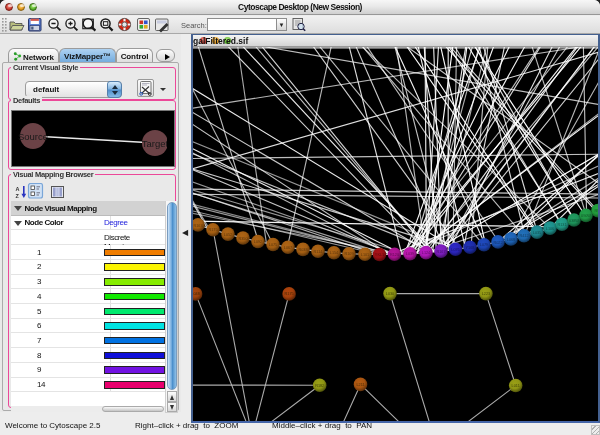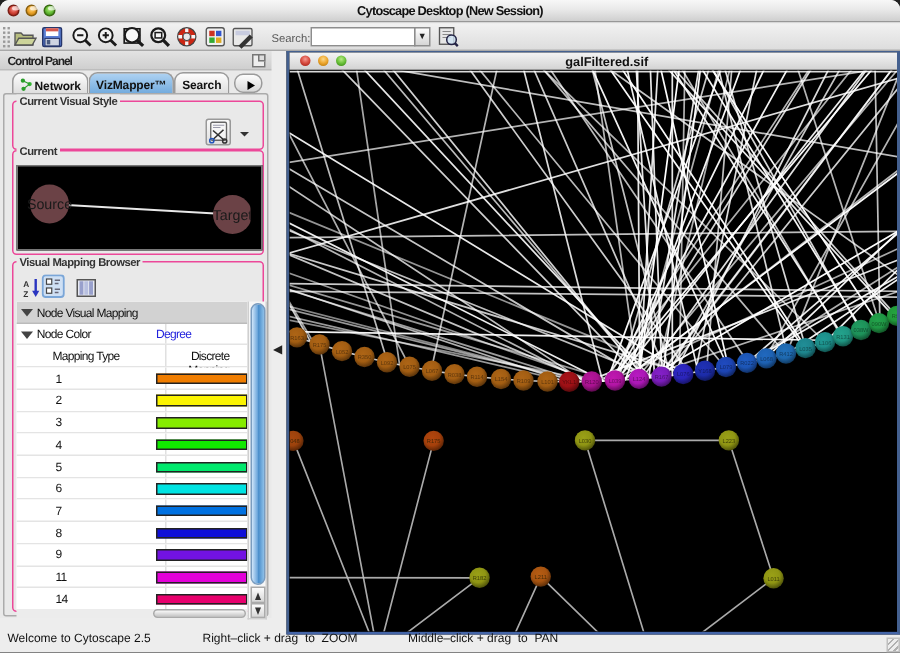--- a/index.html
+++ b/index.html
@@ -60,43 +60,43 @@
 #duparrow { position:absolute; left:151px; top:20px; border-top:3.5px solid #333; border-left:3px solid transparent; border-right:3px solid transparent; }
 
 
 #defbox { position:absolute; left:1.5px; top:9px; width:164px; height:57px; background:#000; border:1px solid #777; }
 
 
 #vmbtools { position:absolute; left:5px; top:8px; width:150px; height:16px; }
 #vmbtable { position:absolute; left:2px; top:26px; width:154px; height:206px; background:#fff; overflow:hidden; }
 .row { position:relative; width:100%; height:14.72px; border-bottom:1px solid #e4e4e4; background:#fff; font-size:8px; letter-spacing:-0.45px; color:#111; }
 .row .c1 { position:absolute; left:0; top:0; width:100px; height:100%; border-right:1px solid #e0e0e0; }
-.row .c2 { position:absolute; left:91px; top:0; right:12px; height:100%;text-align:right; }
+.row .c2 { position:absolute; left:91px; top:0; right:12px; height:100%; }
 .row .tri { position:absolute; left:3px; top:5px; border-top:5.5px solid #444; border-left:4px solid transparent; border-right:4px solid transparent; }
-.row .lab { position:absolute; left:13.5px; top:2.5px; }
+.row .lab { position:absolute; left:13.5px; top:2.5px;font-weight:bold; }
 .row .lab2 { position:absolute; left:24px; top:2.5px; }
 .row .num { position:absolute; left:26px; top:2.5px; }
 .row .val { position:absolute; left:2px; top:2.5px; }
 .swatch { position:absolute; left:2px; top:3.5px; width:61px; height:7.5px; border:1px solid #222; }
 #hdrrow { background:#d2d2d2; border-bottom:1px solid #bbb; }
 
 #vscroll { position:absolute; left:156px; top:26px; width:13px; height:212px; background:#f6f6f6; border:1px solid #cfcfcf; border-top:none;}
 #vthumb { position:absolute; left:0.5px; top:1px; width:10px; height:188px; border-radius:5px; background:linear-gradient(90deg,#cfe5fa,#6fa8dc 45%,#4a8ecb 55%,#8fc0e8); border:0.5px solid #7a9cbf;}
 .sbtn { position:absolute; left:0.5px; width:10.5px; height:10.5px; background:linear-gradient(#fcfcfc,#d8d8d8); border:0.5px solid #aaa; }
 #sup { bottom:10.5px; } #sdn { bottom:0; }
 .sbtn:after { content:""; position:absolute; left:2.2px; }
 #sup:after { top:2.5px; border-bottom:5px solid #333; border-left:2.8px solid transparent; border-right:2.8px solid transparent; }
 #sdn:after { top:2.5px; border-top:5px solid #333; border-left:2.8px solid transparent; border-right:2.8px solid transparent; }
 #hscroll { position:absolute; left:2px; top:230.5px; width:154px; height:6px; background:#ececec; }
 #hthumb { position:absolute; left:91px; top:0.5px; width:62px; height:6px; border-radius:3px; background:linear-gradient(#fafafa,#c4c4c4); border:0.5px solid #aaa;}
 
 
 #netframe { position:absolute; left:191px; top:34px; width:409px; height:389px; border:2px solid #44608f; border-top:1px solid #44608f; border-bottom:2px solid #4465a8; background:#000; }
 #nettitle { position:absolute; left:0; top:0; width:100%; height:11.5px; background:linear-gradient(#f4f4f4,#d4d4d4); border-bottom:1px solid #999; }
-#nettitle .t { position:absolute; left:0; right:0; top:1px; text-align:center; font-size:8.5px; font-weight:bold; color:#111;padding-left:18px; }
+#nettitle .t { position:absolute; left:0; right:0; top:1px; text-align:left; font-size:8.5px; font-weight:bold; color:#111; }
 .ntl { position:absolute; top:2.2px; width:7px; height:7px; border-radius:50%; }
 #ntl-r { left:7px;  background:radial-gradient(circle at 50% 35%, #f59a92 0%, #d94f43 45%, #9a150b 100%); }
 #ntl-y { left:19px; background:radial-gradient(circle at 50% 35%, #fbd88a 0%, #efa932 45%, #b06f00 100%); }
 #ntl-g { left:31px; background:radial-gradient(circle at 50% 35%, #b8e986 0%, #6fc53e 45%, #2e7d0e 100%); }
 #netcanvas { position:absolute; left:0; top:11.5px; width:405px; height:374px; background:#000; overflow:hidden; }
 
 
 #divarrow { position:absolute; left:182px; top:228px; font-size:8px; color:#222; }
 
 
@@ -196,55 +196,53 @@
         <rect x="1" y="1.5" width="9.5" height="11" fill="#e6e6e6" stroke="#555" stroke-width="0.9"></rect>
         <line x1="3" y1="4" x2="8.5" y2="4" stroke="#888" stroke-width="0.8"></line>
         <line x1="3" y1="6" x2="8.5" y2="6" stroke="#888" stroke-width="0.8"></line>
         <line x1="3" y1="8" x2="8.5" y2="8" stroke="#888" stroke-width="0.8"></line>
         <circle cx="9" cy="9.5" r="3.2" fill="#d0e4f4" fill-opacity="0.8" stroke="#224" stroke-width="1"></circle>
         <line x1="11.2" y1="11.8" x2="13.2" y2="13.8" stroke="#224" stroke-width="1.6"></line>
       </svg>
   </div>
 
   <div id="leftpanel">
-    <div id="cphead">
-        <span class="t">Control Panel</span>
-        <div id="floatico">
-          <i></i>
-        </div>
-      </div>
     <div id="tabs">
       <div class="tab" id="tab1"><span><svg id="neticon" viewBox="0 0 10 10">
               <circle cx="2.5" cy="2" r="1.6" fill="#2a9d2a"></circle>
               <circle cx="7.5" cy="4.5" r="1.6" fill="#33b433"></circle>
               <circle cx="3" cy="8" r="1.6" fill="#2a9d2a"></circle>
               <line x1="2.5" y1="2" x2="7.5" y2="4.5" stroke="#2a9d2a" stroke-width="0.8"></line>
               <line x1="7.5" y1="4.5" x2="3" y2="8" stroke="#2a9d2a" stroke-width="0.8"></line>
             </svg>Network</span></div>
       <div class="tab" id="tab2"><span>VizMapper™</span></div>
-      <div class="tab" id="tab3"><span>Search</span></div>
+      <div class="tab" id="tab3"><span>Control</span></div>
       <div id="tabarrow"></div>
     </div>
     <div id="tabpane"></div>
     <div class="group" id="grp-style">
         <div class="glabel">Current Visual Style</div>
+      <div id="combo">
+          <span class="txt">default</span>
+          <span class="step"></span>
+        </div>
       <div id="dupbtn"><svg width="15" height="16" viewBox="0 0 15 16">
             <rect x="2.5" y="1.5" width="10.5" height="12" rx="1" fill="#f6f6f6" stroke="#666" stroke-width="0.9"></rect>
             <g stroke="#99a" stroke-width="0.7">
               <line x1="4" y1="3.5" x2="11.5" y2="3.5"></line>
               <line x1="4" y1="5" x2="9" y2="5"></line>
             </g>
             <path d="M4 13 L11 6.5 M4 7 L11.5 13.5" stroke="#333" stroke-width="1.1"></path>
             <circle cx="3.2" cy="13.8" r="1.4" fill="none" stroke="#2255bb" stroke-width="1"></circle>
             <circle cx="11.8" cy="14" r="1.4" fill="none" stroke="#333" stroke-width="1"></circle>
           </svg></div>
         <div id="duparrow"></div>
     </div>
     <div class="group" id="grp-def">
-        <div class="glabel">Current</div>
+        <div class="glabel">Defaults</div>
       <div id="defbox"><svg width="155" height="55" viewBox="0 0 155 55">
             <line x1="21" y1="25" x2="143" y2="32" stroke="#e8e8e8" stroke-width="1.4"></line>
             <circle cx="21" cy="25" r="13" fill="#6b4246"></circle>
             <text x="21" y="28.5" font-family="Liberation Sans,sans-serif" font-size="9.5" fill="#1a1a1a" text-anchor="middle">Source</text>
             <circle cx="143" cy="32" r="13" fill="#6b4246"></circle>
             <text x="143" y="35.5" font-family="Liberation Sans,sans-serif" font-size="9.5" fill="#1a1a1a" text-anchor="middle">Target</text>
           </svg></div>
     </div>
     <div class="group" id="grp-vmb">
         <div class="glabel">Visual Mapping Browser</div>
@@ -279,23 +277,20 @@
         <div class="row">
             <div class="c1">
               <div class="tri"></div>
               <span class="lab">Node Color</span>
             </div>
             <div class="c2">
               <span class="val" style="color:#2222dd;">Degree</span>
             </div>
           </div>
         <div class="row">
-            <div class="c1">
-              <span class="lab2">Mapping Type</span>
-            </div>
             <div class="c2">
               <span class="val">Discrete Mapping</span>
             </div>
           </div>
         <div class="row">
             <div class="c1">
               <span class="num">1</span>
             </div>
             <div class="c2">
               <div class="swatch" style="background:#f07d00"></div>
@@ -356,28 +351,20 @@
             <div class="c2">
               <div class="swatch" style="background:#0f0fd8"></div>
             </div>
           </div>
 <div class="row">
             <div class="c1">
               <span class="num">9</span>
             </div>
             <div class="c2">
               <div class="swatch" style="background:#7212e2"></div>
-            </div>
-          </div>
-<div class="row">
-            <div class="c1">
-              <span class="num">11</span>
-            </div>
-            <div class="c2">
-              <div class="swatch" style="background:#e400d9"></div>
             </div>
           </div>
 <div class="row">
             <div class="c1">
               <span class="num">14</span>
             </div>
             <div class="c2">
               <div class="swatch" style="background:#e8006d"></div>
             </div>
           </div>

